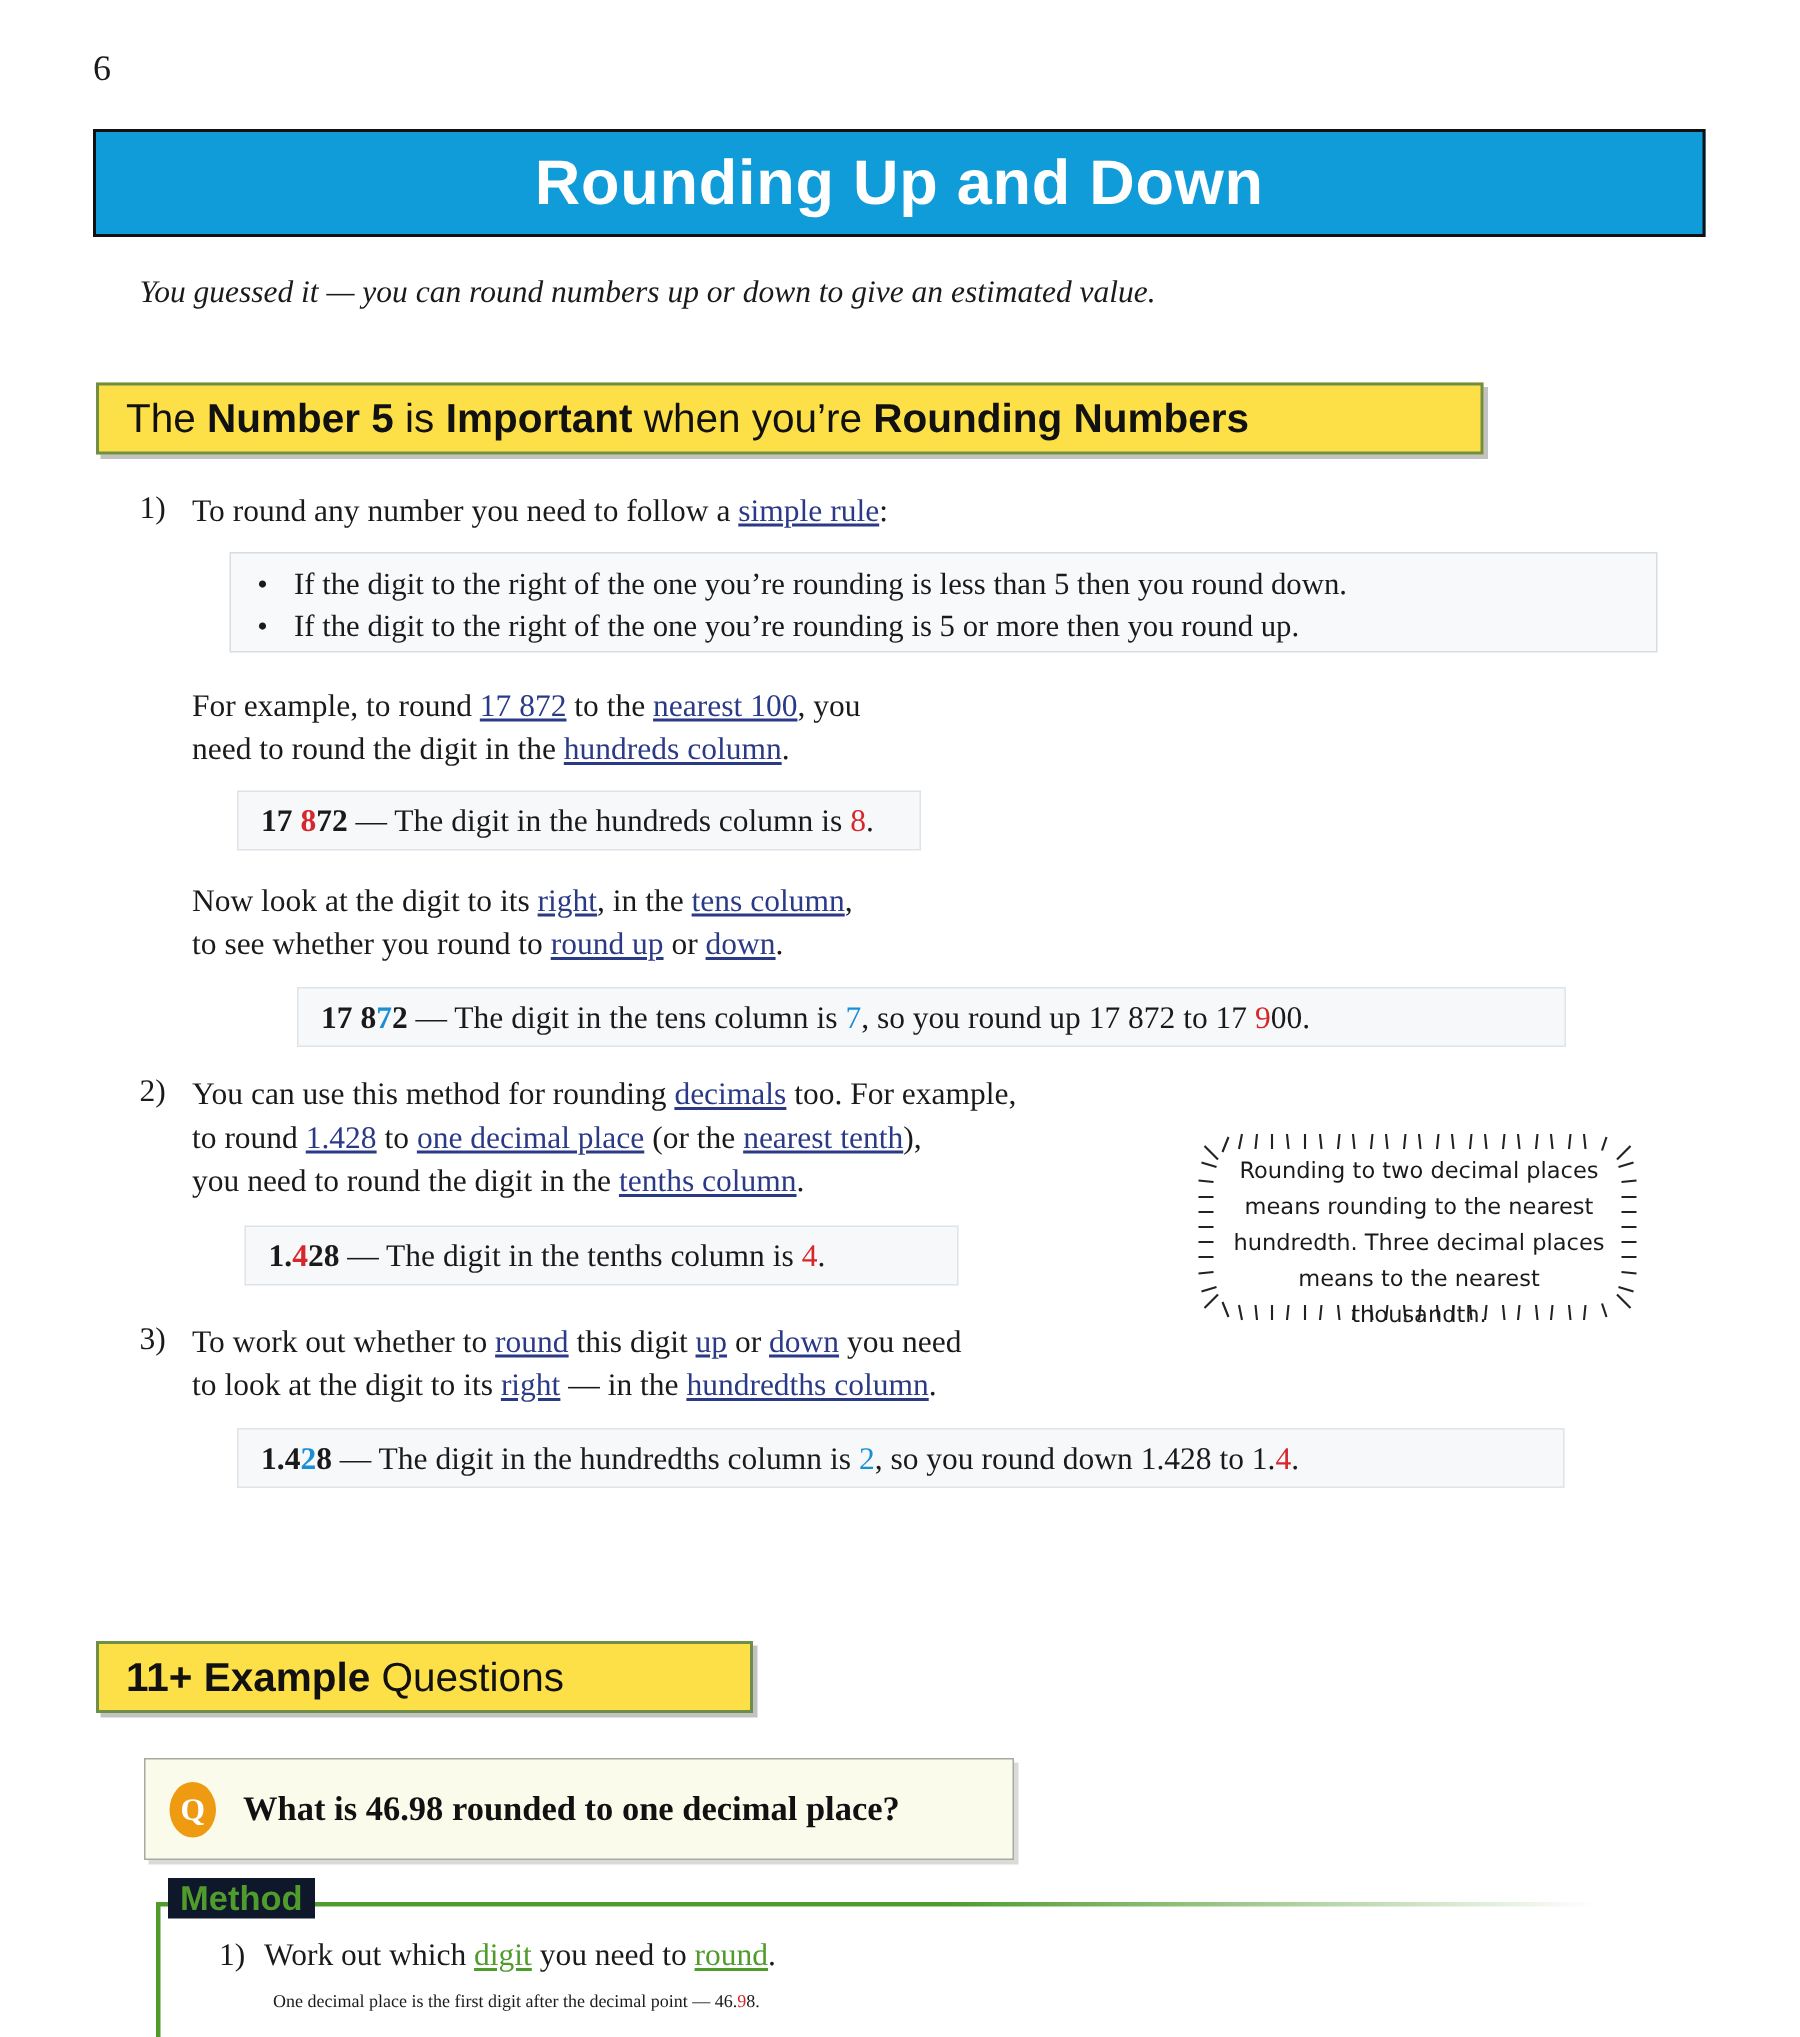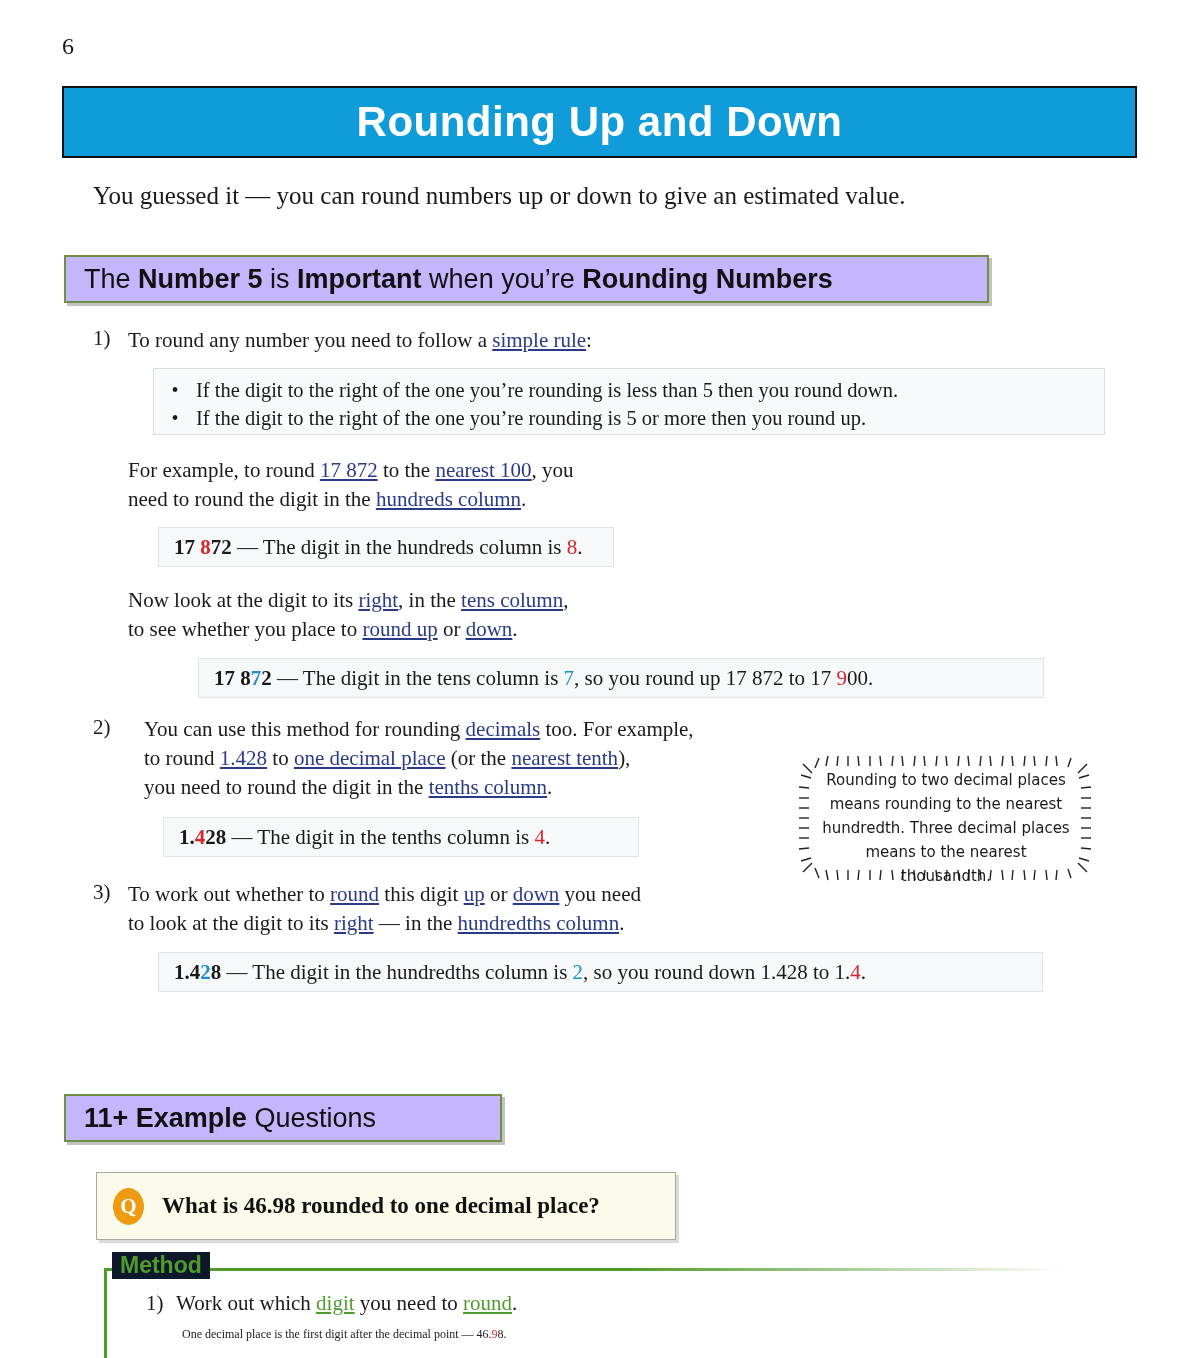--- a/index.html
+++ b/index.html
@@ -46,29 +46,30 @@
     font-weight: bold;
     letter-spacing: 0.5px;
     font-family: "Liberation Sans", sans-serif;
   }
 
   
   .intro-line {
     position: absolute;
     left: 93px;
     top: 182px;
-    font-size: 25px;
-    font-family: "Liberation Serif", serif;
-    color: #1a1a1a;
+    font-size: 21px;
+    font-family: "Liberation Serif", serif;
+    color: #1a1a1a;
+    font-style: italic;
   }
 
   
   .green-header {
     position: absolute;
-    background: #c4b5fd;
+    background: #fde047;
     border: 2px solid #6f8f46;
     box-sizing: border-box;
     display: flex;
     align-items: center;
     padding: 0 18px;
     box-shadow: 3px 3px 0 rgba(120,120,120,0.45);
   }
   .green-header-text {
     font-size: 27px;
     color: #111111;
@@ -331,29 +332,29 @@
   <span>For example, to round </span><span class="lnk">17 872</span><span> to the </span><span class="lnk">nearest 100</span><span>, you</span><br>
   <span>need to round the digit in the </span><span class="lnk">hundreds column</span><span>.</span>
 </div>
 
 <div class="stmt-box" id="stmt-1">
   <span><b><span>17 </span><span class="red">8</span><span>72</span></b><span> — The digit in the hundreds column is </span><span class="red">8</span><span>.</span></span>
 </div>
 
 <div class="para" style="left:128px; top:586px; width:700px;">
   <span>Now look at the digit to its </span><span class="lnk">right</span><span>, in the </span><span class="lnk">tens column</span><span>,</span><br>
-  <span>to see whether you place to </span><span class="lnk">round up</span><span> or </span><span class="lnk">down</span><span>.</span>
+  <span>to see whether you round to </span><span class="lnk">round up</span><span> or </span><span class="lnk">down</span><span>.</span>
 </div>
 
 <div class="stmt-box" id="stmt-2">
   <span><b><span>17 8</span><span class="blue">7</span><span>2</span></b><span> — The digit in the tens column is </span><span class="blue">7</span><span>, so you round up 17 872 to 17 </span><span class="red">9</span><span>00.</span></span>
 </div>
 
 <div class="num-marker" style="left:93px; top:715px;">2)</div>
-<div class="para" style="left:144px; top:715px; width:690px;">
+<div class="para" style="left:128px; top:715px; width:690px;">
   <span>You can use this method for rounding </span><span class="lnk">decimals</span><span> too.  For example,</span><br>
   <span>to round </span><span class="lnk">1.428</span><span> to </span><span class="lnk">one decimal place</span><span> (or the </span><span class="lnk">nearest tenth</span><span>),</span><br>
   <span>you need to round the digit in the </span><span class="lnk">tenths column</span><span>.</span>
 </div>
 
 <div class="stmt-box" id="stmt-3">
   <span><b><span>1.</span><span class="red">4</span><span>28</span></b><span> — The digit in the tenths column is </span><span class="red">4</span><span>.</span></span>
 </div>
 
 <div class="note-box">

